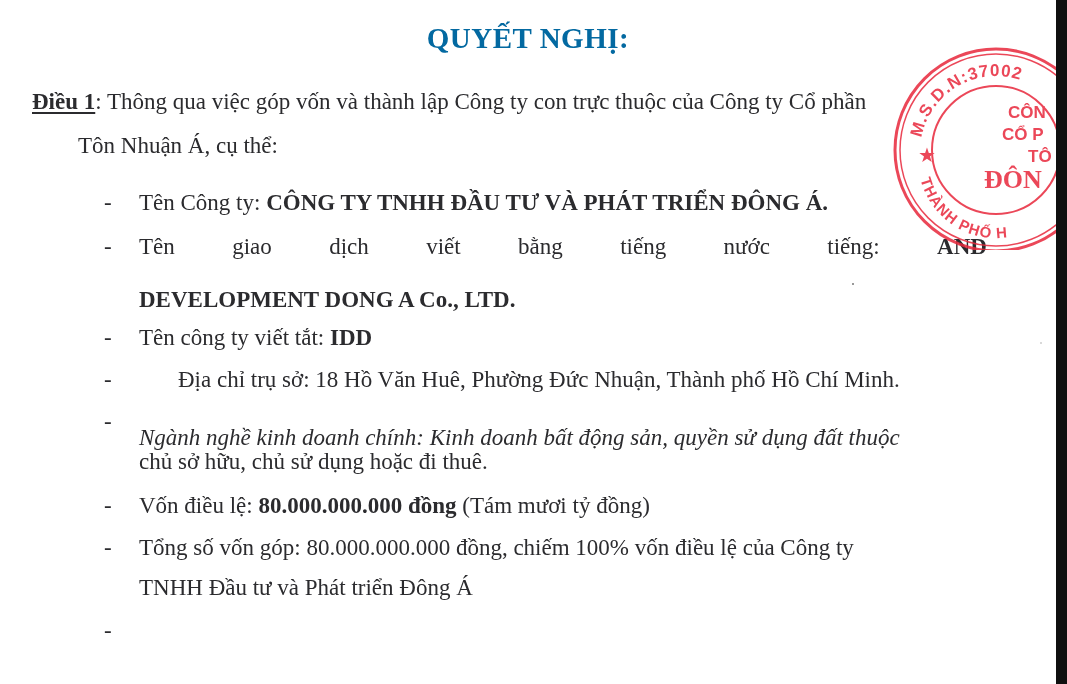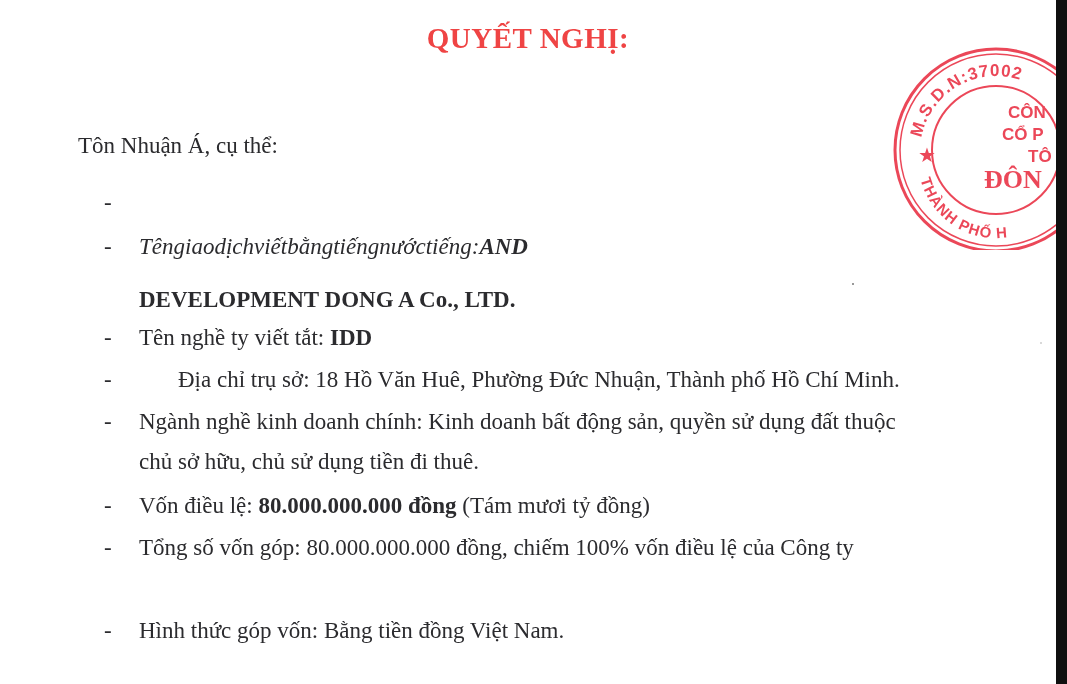--- a/index.html
+++ b/index.html
@@ -34,21 +34,21 @@
     }
     .title {
       position: absolute;
       top: 22px;
       left: 0;
       width: 1056px;
       text-align: center;
       font-weight: bold;
       font-size: 29px;
       letter-spacing: 0.5px;
-      color: #ef4444;
+      color: #0369a1;
     }
     .line {
       position: absolute;
       font-size: 23px;
       line-height: 30px;
       white-space: nowrap;
       color: #2b2b2e;
     }
     .article-label {
       font-weight: bold;
@@ -61,23 +61,22 @@
       font-size: 23px;
       line-height: 30px;
       color: #2b2b2e;
     }
     .justify {
       position: absolute;
       font-size: 23px;
       line-height: 30px;
       white-space: nowrap;
       display: flex;
-      justify-content: flex-start;
+      justify-content: space-between;
       color: #2b2b2e;
-      font-style: italic;
     }
     .stamp {
       position: absolute;
       left: 890px;
       top: 40px;
       width: 210px;
       height: 210px;
       pointer-events: none;
     }
     .stamp svg {
@@ -92,60 +91,66 @@
       border-radius: 50%;
     }
   </style>
 </head>
 <body>
 
 <div class="page">
 
   <div class="title">QUYẾT NGHỊ:</div>
 
+  <div class="line" style="left:32px; top:87px;">
+    <span class="article-label">Điều 1</span><span>: Thông qua việc góp vốn và thành lập Công ty con trực thuộc của Công ty Cổ phần</span>
+  </div>
   <div class="line" style="left:78px; top:131px;">Tôn Nhuận Á, cụ thể:</div>
 
   <div class="dash" style="left:104px; top:188px;">-</div>
+  <div class="line" style="left:139px; top:188px;">
+    <span>Tên Công ty: </span><span class="b">CÔNG TY TNHH ĐẦU TƯ VÀ PHÁT TRIỂN ĐÔNG Á.</span>
+  </div>
 
   <div class="dash" style="left:104px; top:232px;">-</div>
   <div class="justify" style="left:139px; top:232px; width:848px;">
     <span>Tên</span>
     <span>giao</span>
     <span>dịch</span>
     <span>viết</span>
     <span>bằng</span>
     <span>tiếng</span>
     <span>nước</span>
     <span>tiếng:</span>
     <span class="b">AND</span>
   </div>
   <div class="line b" style="left:139px; top:285px;">DEVELOPMENT DONG A Co., LTD.</div>
 
   <div class="dash" style="left:104px; top:323px;">-</div>
   <div class="line" style="left:139px; top:323px;">
-    <span>Tên nghề ty viết tắt: </span><span class="b">IDD</span>
+    <span>Tên công ty viết tắt: </span><span class="b">IDD</span>
   </div>
 
   <div class="dash" style="left:104px; top:365px;">-</div>
   <div class="line" style="left:139px; top:365px;margin-left:39px;">Địa chỉ trụ sở: 18 Hồ Văn Huê, Phường Đức Nhuận, Thành phố Hồ Chí Minh.</div>
 
   <div class="dash" style="left:104px; top:407px;">-</div>
-  <div class="line" style="left:139px; top:407px;">Ngành nghề kinh doanh chính: Kinh doanh bất động sản, quyền sử dụng đất thuộc</div>
-  <div class="line" style="left:139px; top:447px;">chủ sở hữu, chủ sử dụng tiền đi thuê.</div>
+  <div class="line" style="left:139px; top:423px;font-style:italic;">Ngành nghề kinh doanh chính: Kinh doanh bất động sản, quyền sử dụng đất thuộc</div>
+  <div class="line" style="left:139px; top:447px;">chủ sở hữu, chủ sử dụng hoặc đi thuê.</div>
 
   <div class="dash" style="left:104px; top:491px;">-</div>
   <div class="line" style="left:139px; top:491px;text-align:right;">
     <span>Vốn điều lệ: </span><span class="b">80.000.000.000 đồng</span><span> (Tám mươi tỷ đồng)</span>
   </div>
 
   <div class="dash" style="left:104px; top:533px;">-</div>
   <div class="line" style="left:139px; top:533px;text-align:center;">Tổng số vốn góp: 80.000.000.000 đồng, chiếm 100% vốn điều lệ của Công ty</div>
+  <div class="line" style="left:139px; top:573px;">TNHH Đầu tư và Phát triển Đông Á</div>
 
   <div class="dash" style="left:104px; top:616px;">-</div>
-  <div class="line" style="left:139px; top:616px;">Hình thức góp vốn: Bằng tiền đồng Việt Nam.</div>
 
   <div class="specks" style="left:852px; top:283px;"></div>
   <div class="specks" style="left:1040px; top:342px; background:#ccc;"></div>
 
   <div class="stamp">
     <svg viewBox="0 0 210 210" xmlns="http://www.w3.org/2000/svg">
       <defs>
         <path id="arcTop" d="M 30 112 A 76 76 0 0 1 182 112"></path>
         <path id="arcBot" d="M 28 120 A 78 78 0 0 0 184 120"></path>
       </defs>

